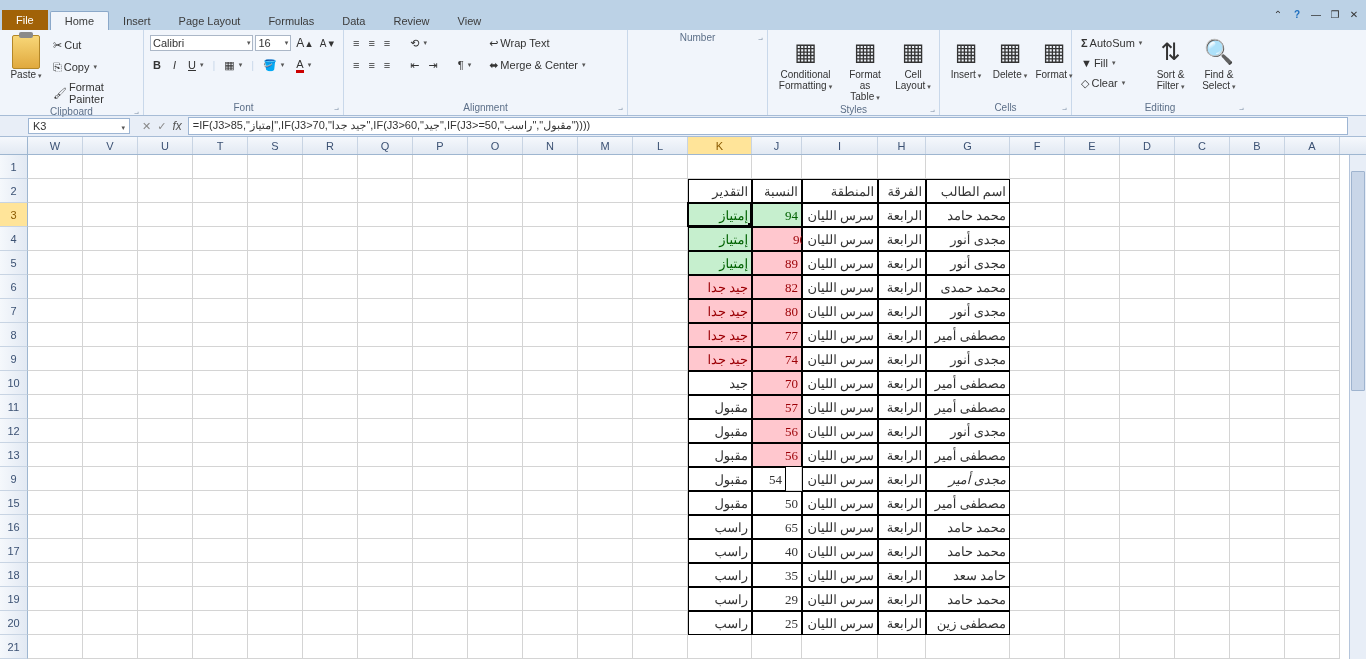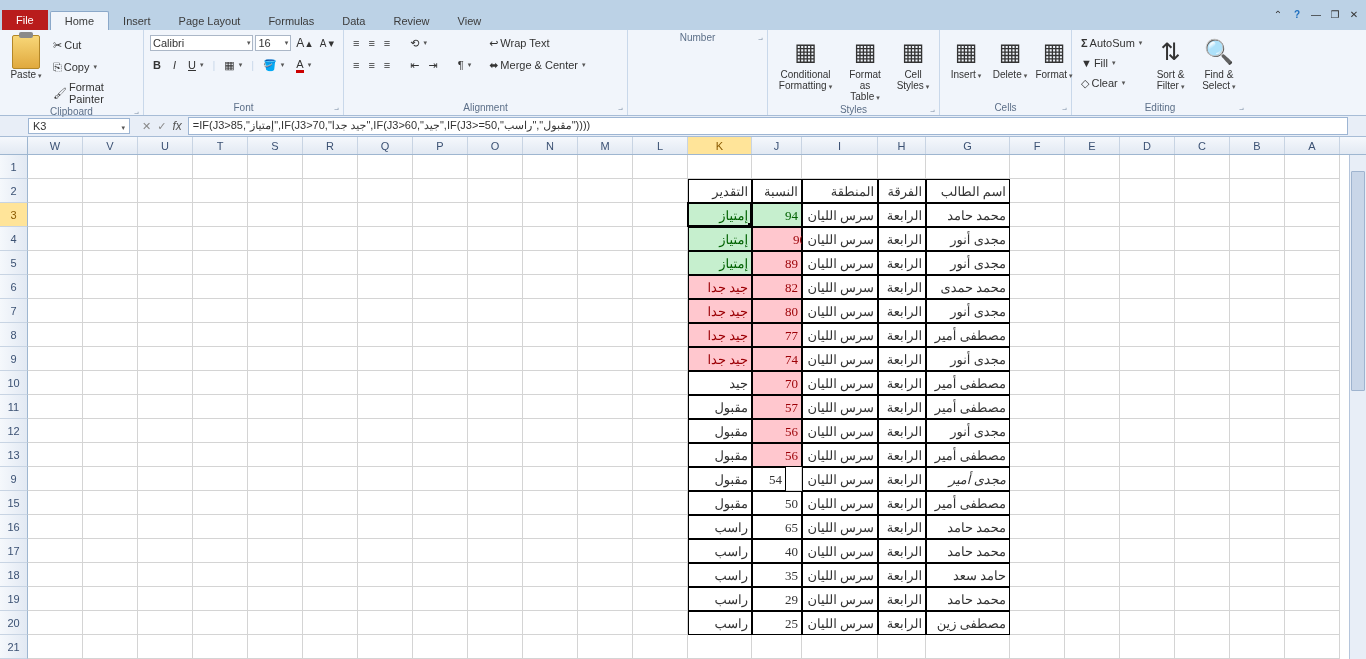--- a/index.html
+++ b/index.html
@@ -1,20 +1,20 @@
 <!DOCTYPE html>
 <html><head>
 <meta charset="utf-8">
 <style>
 *{margin:0;padding:0;box-sizing:border-box;font-family:'Segoe UI',Tahoma,sans-serif;font-size:11px;color:#333}
 body{background:#fff;overflow:hidden;width:1366px;height:659px}
 .titlebar{height:8px;background:#bcd2e6}
 .tabs{display:flex;background:#bcd2e6;height:22px;align-items:flex-end;padding-left:2px}
 .tab{padding:3px 14px;cursor:pointer;color:#3b3b3b}
-.tab.file{background:#b91c1c;color:#fff;font-weight:normal;padding:4px 14px;margin-right:2px}
+.tab.file{background:#a16207;color:#fff;font-weight:normal;padding:4px 14px;margin-right:2px}
 .tab.active{background:#f1f5fb;border:1px solid #8ba8c9;border-bottom:none;border-radius:2px 2px 0 0}
 .window-controls{position:absolute;right:4px;top:6px;display:flex;gap:3px;align-items:center}
 .window-controls span{width:16px;height:16px;display:inline-flex;align-items:center;justify-content:center;font-size:10px;cursor:pointer}
 .ribbon{background:#f1f5fb;height:86px;display:flex;border-bottom:1px solid #a7bcd6}
 .group{border-right:1px solid #c9d8ea;padding:2px 6px 0 6px;display:flex;flex-direction:column;justify-content:space-between}
 .group-label{text-align:center;font-size:10px;color:#5c6f88;padding-bottom:2px;position:relative}
 .group-label::after{content:'⌐';position:absolute;right:-2px;bottom:1px;font-size:8px;color:#7a8ca3;transform:rotate(180deg)}
 .gbody{display:flex;gap:4px;flex:1;align-items:flex-start;padding-top:2px}
 .vbtn{display:flex;flex-direction:column;align-items:center;justify-content:flex-start;padding:2px 4px;cursor:pointer;min-width:40px}
 .vbtn .ico{width:32px;height:32px;display:flex;align-items:center;justify-content:center;font-size:24px}
@@ -185,21 +185,21 @@
       <div class="vbtn">
           <span class="ico">▦</span>
           <span class="lbl dd">Conditional Formatting</span>
         </div>
       <div class="vbtn">
           <span class="ico">▦</span>
           <span class="lbl dd">Format as Table</span>
         </div>
       <div class="vbtn">
           <span class="ico">▦</span>
-          <span class="lbl dd">Cell Styles</span>
+          <span class="lbl dd">Cell Layout</span>
         </div>
     </div>
     <div class="group-label">Styles</div>
   </div>
 
   <div class="group" style="width:132px">
     <div class="gbody">
       <div class="vbtn">
           <span class="ico">▦</span>
           <span class="lbl dd">Insert</span>

